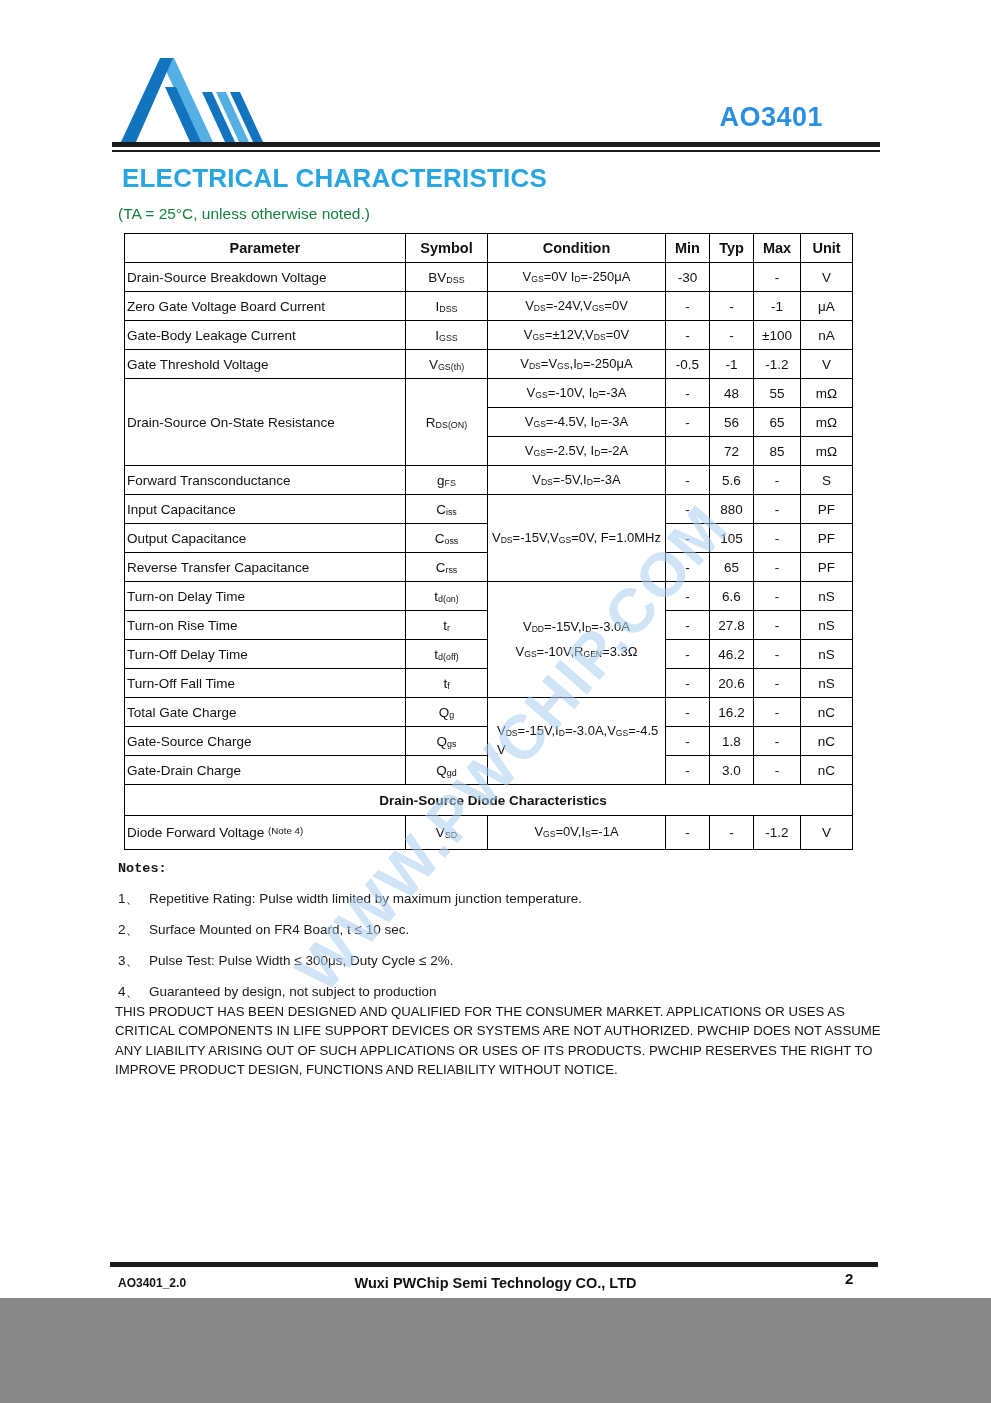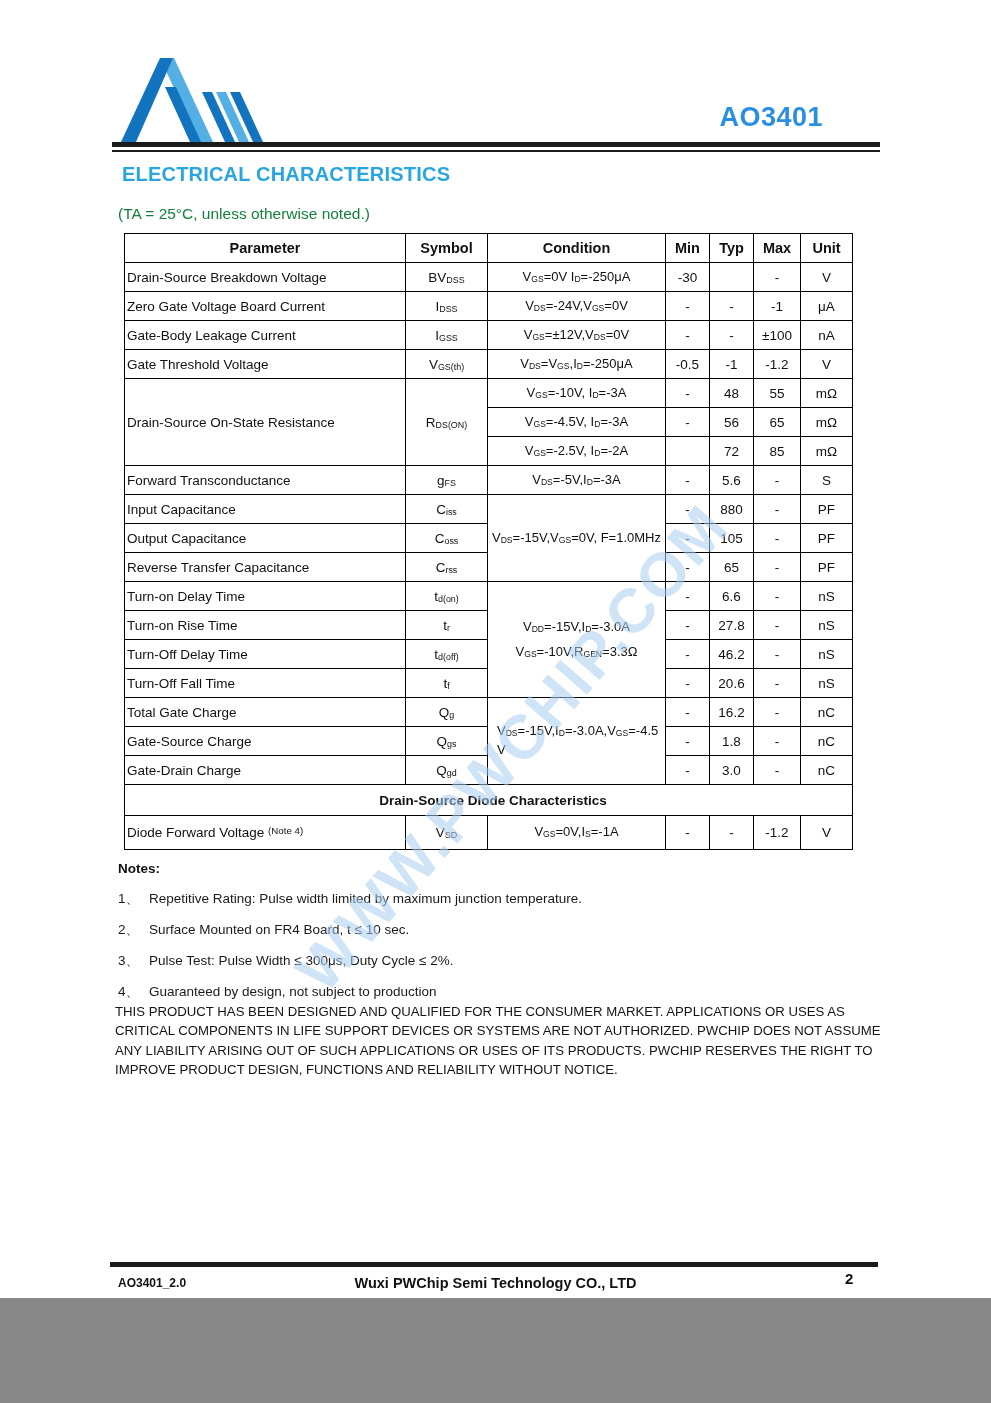--- a/index.html
+++ b/index.html
@@ -20,21 +20,21 @@
   
   .logo{position:absolute;left:116px;top:56px;width:150px;height:88px;}
   .product-code{
     position:absolute;top:102px;left:600px;width:223px;text-align:right;
     font-size:27px;font-weight:bold;color:var(--brand-blue);letter-spacing:0.5px;
   }
   .rule-thick{position:absolute;left:112px;top:142px;width:768px;height:5px;background:var(--ink);}
   .rule-thin{position:absolute;left:112px;top:150px;width:768px;height:2px;background:var(--ink);}
   
   .section-title{
-    position:absolute;left:122px;top:163px;font-size:20px;font-weight:bold;
+    position:absolute;left:122px;top:163px;font-size:26px;font-weight:bold;
     color:var(--heading-blue);letter-spacing:0.2px;text-align:center;
   }
   .condition-note{position:absolute;left:118px;top:205px;font-size:15.5px;color:#15803d;}
   
   .ec-table{
     position:absolute;left:124px;top:233px;width:728px;
     border-collapse:collapse;table-layout:fixed;
   }
   .ec-table col.c0{width:281px}.ec-table col.c1{width:82px}.ec-table col.c2{width:178px}
   .ec-table col.c3{width:44px}.ec-table col.c4{width:44px}.ec-table col.c5{width:47px}
@@ -46,21 +46,21 @@
   .ec-table tbody tr:last-child{height:34px;}
   .ec-table td{font-size:13.5px;text-align:center;vertical-align:middle;}
   td.param{text-align:left;padding-left:2px;}
   td.cond{font-size:13px;line-height:1.85;padding:1px 3px;}
   td.cond-left{font-size:13px;text-align:left;padding:2px 4px 2px 9px;line-height:1.45;word-break:break-all;}
   td.section{font-weight:bold;text-align:center;padding-left:9px;height:31px;}
   sub{font-size:0.66em;vertical-align:-0.15em;line-height:0;}
   sup{font-size:0.72em;vertical-align:0.35em;line-height:0;}
   
   .notes{position:absolute;left:118px;top:861px;width:740px;}
-  .notes-heading{font-size:13.5px;font-weight:bold;margin-bottom:14px;}
+  .notes-heading{font-size:13.5px;font-weight:bold;margin-bottom:14px;font-family:Liberation Mono, monospace;}
   .note-line{font-size:13.5px;margin-bottom:13px;color:#1a1a1a;}
   .note-num{display:inline-block;width:31px;}
   
   .disclaimer{
     position:absolute;left:115px;top:994px;width:775px;
     font-size:13.2px;line-height:1.47;color:#141414;margin-top:8px;
   }
   
   .footer-rule{position:absolute;left:110px;top:1262px;width:768px;height:5px;background:var(--ink);}
   .doc-version{position:absolute;left:118px;top:1276px;font-size:12px;font-weight:bold;}

